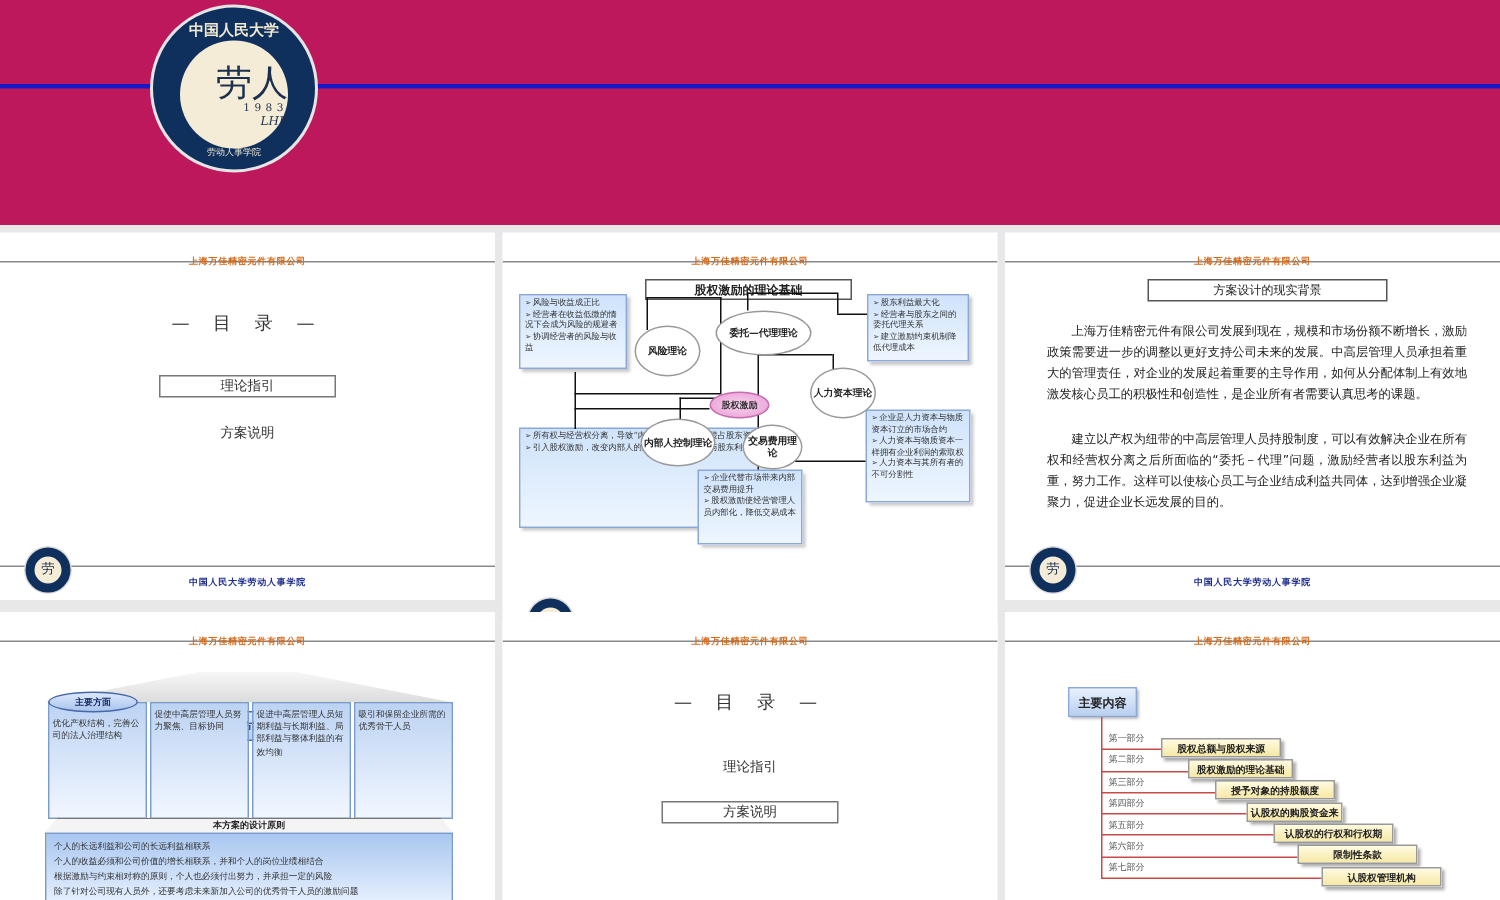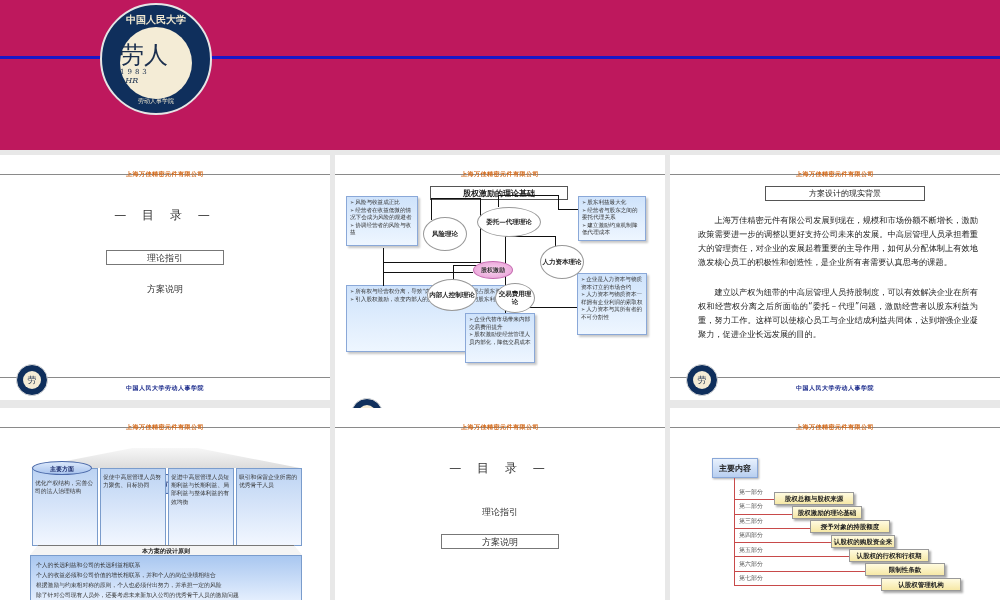--- a/index.html
+++ b/index.html
@@ -4,21 +4,21 @@
 <style>
   * { box-sizing: border-box; margin: 0; padding: 0; }
   html, body { width: 1000px; height: 600px; overflow: hidden; background: #e8e8e8; font-family: "DejaVu Serif", serif; }
   .root { position: relative; width: 1000px; height: 600px; background: #e8e8e8; }
 
   
   .banner { position: absolute; left: 0; top: 0; width: 1000px; height: 150px; background: #be185d; }
   .banner .line { position: absolute; left: 0; right: 0; top: 56px; height: 3px; background: #1818c8; }
   .banner .logo { position: absolute; left: 100px; top: 3px; width: 112px; height: 112px; border-radius: 50%; background: #0f2f5c; border: 2px solid #e5e5e5; }
 
-  .logo-inner { position: absolute; border-radius: 50%; background: #f4ecd6; display: flex; flex-direction: column; align-items: flex-start; justify-content: center; color: #1b2f4e; }
+  .logo-inner { position: absolute; border-radius: 50%; background: #f4ecd6; display: flex; flex-direction: column; align-items: flex-end; justify-content: center; color: #1b2f4e; }
   .logo-ring-text { position: absolute; width: 100%; text-align: center; color: #f0e8d0; font-family: "DejaVu Sans", sans-serif; }
 
   
   .slide { position: absolute; background: #ffffff; overflow: hidden; }
   .s1 { left: 0; top: 155px; width: 330px; height: 245px; }
   .s2 { left: 335px; top: 155px; width: 330px; height: 279px; }
   .s3 { left: 670px; top: 155px; width: 330px; height: 245px; }
   .s4 { left: 0; top: 408px; width: 330px; height: 192px; }
   .s5 { left: 335px; top: 408px; width: 330px; height: 192px; }
   .s6 { left: 670px; top: 408px; width: 330px; height: 192px; }

